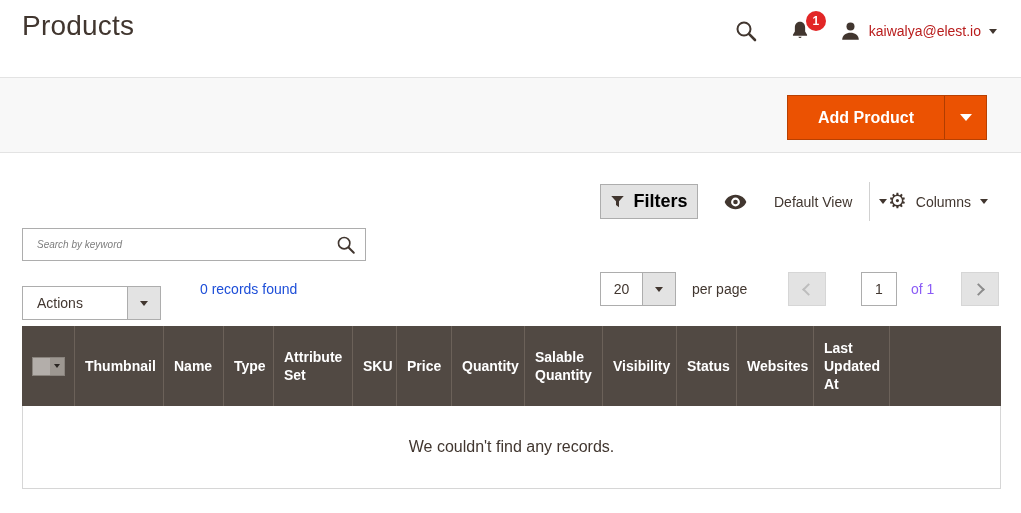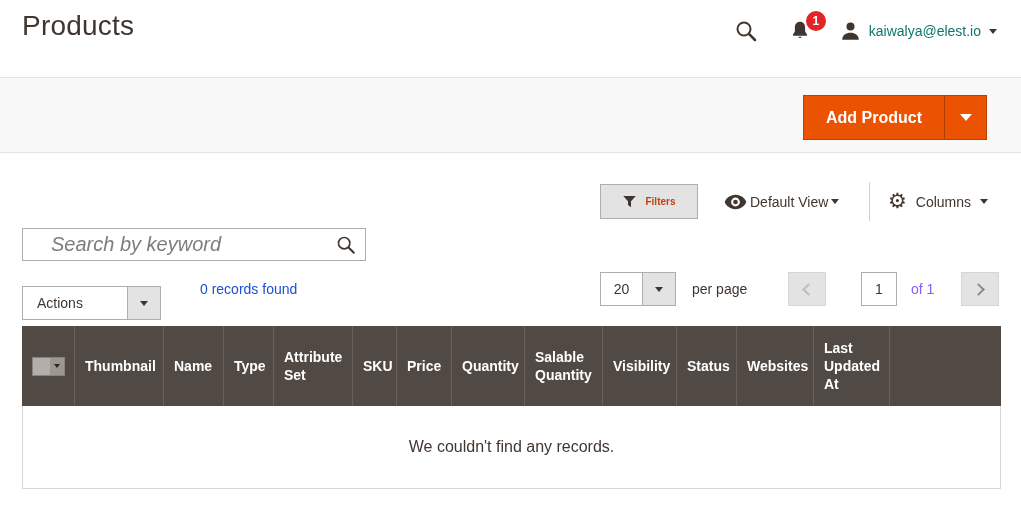--- a/index.html
+++ b/index.html
@@ -7,42 +7,42 @@
   body { font-family: "Liberation Sans", "DejaVu Sans", sans-serif; color: #41362f; }
   .page { position: relative; width: 1021px; height: 513px; background: #fff; overflow: hidden; }
 
   
   .page-header { position: absolute; top: 0; left: 0; width: 100%; height: 77px; background: #fff; }
   .page-title { position: absolute; left: 22px; top: 10px; font-size: 28px; font-weight: 400; color: #41362f; letter-spacing: 0.2px; }
   .header-right { position: absolute; right: 24px; top: 0; height: 62px; display: flex; align-items: center; gap: 26px; }
   .icon-btn { position: relative; width: 28px; height: 28px; display: flex; align-items: center; justify-content: center; cursor: pointer; }
   .badge { position: absolute; top: -6px; right: -12px; min-width: 20px; height: 20px; padding: 0 5px; background: #e22626; border-radius: 10px; color: #fff; font-size: 12px; font-weight: 700; display: flex; align-items: center; justify-content: center; }
   .user-menu { display: flex; align-items: center; gap: 8px; cursor: pointer; }
-  .user-email { font-size: 14px; color: #0f766e; }
+  .user-email { font-size: 14px; color: #b91c1c; }
   .caret-down { width: 0; height: 0; border-left: 4px solid transparent; border-right: 4px solid transparent; border-top: 5px solid #41362f; display: inline-block; }
 
   
   .action-bar { position: absolute; top: 77px; left: 0; width: 100%; height: 76px; background: #f8f8f8; border-top: 1px solid #e3e3e3; border-bottom: 1px solid #e3e3e3; }
   .add-product { position: absolute; top: 17px; right: 34px; height: 45px; display: flex; background: #eb5202; border: 1px solid #b84002; cursor: pointer; }
-  .add-product-main { padding: 0 22px; display: flex; align-items: center; color: #fff; font-size: 16px; font-weight: 700; }
+  .add-product-main { padding: 0 30px; display: flex; align-items: center; color: #fff; font-size: 16px; font-weight: 700; }
   .add-product-toggle { width: 42px; display: flex; align-items: center; justify-content: center; border-left: 1px solid rgba(0,0,0,0.25); }
   .add-product-toggle .caret { width: 0; height: 0; border-left: 6px solid transparent; border-right: 6px solid transparent; border-top: 7px solid #fff; }
 
   
   .filters-btn { position: absolute; left: 600px; top: 184px; width: 98px; height: 35px; background: #e3e3e3; border: 1px solid #adadad; display: flex; align-items: center; justify-content: center; gap: 8px; cursor: pointer; }
-  .filters-btn .label { font-size: 10px; font-weight: 700; color: #c2410c; }
-  .view-control { position: absolute; left: 724px; top: 184px; height: 35px; display: flex; align-items: center; gap: 3px; cursor: pointer; }
+  .filters-btn .label { font-size: 18px; font-weight: 700; color: #000000; }
+  .view-control { position: absolute; left: 724px; top: 184px; height: 35px; display: flex; align-items: center; gap: 27px; cursor: pointer; }
   .view-control .label, .columns-control .label { font-size: 14px; color: #41362f; }
   .controls-divider { position: absolute; left: 869px; top: 182px; width: 1px; height: 39px; background: #d1d1d1; }
   .columns-control { position: absolute; left: 888px; top: 184px; height: 35px; display: flex; align-items: center; gap: 9px; cursor: pointer; }
   .gear-glyph { font-family: "DejaVu Sans", sans-serif; font-size: 21px; line-height: 1; color: #41362f; }
 
   
   .keyword-search { position: absolute; left: 22px; top: 228px; width: 344px; height: 33px; border: 1px solid #adadad; background: #fff; }
-  .keyword-search input { position: absolute; left: 16px; top: 0; width: 100%; height: 100%; border: 0; outline: none; padding: 0 40px 0 12px; font-size: 20px; font-style: italic; color: #0f766e; background: transparent; font-family: "Liberation Sans", "DejaVu Sans", sans-serif; }
+  .keyword-search input { position: absolute; left: 2px; top: 0; width: 100%; height: 100%; border: 0; outline: none; padding: 0 40px 0 12px; font-size: 10px; font-style: italic; color: #0f766e; background: transparent; font-family: "Liberation Sans", "DejaVu Sans", sans-serif; }
   .keyword-search input::placeholder { color: #7d7d7d; font-style: italic; opacity: 1; }
   .keyword-search .search-glyph { position: absolute; right: 8px; top: 5px; cursor: pointer; }
 
   
   .select-box { position: absolute; height: 34px; border: 1px solid #adadad; background: #fff; display: flex; cursor: pointer; }
   .select-value { flex: 1; display: flex; align-items: center; padding-left: 14px; font-size: 14px; color: #41362f; }
   .select-value.centered { justify-content: center; padding-left: 0; }
   .select-toggle { width: 33px; background: #e3e3e3; border-left: 1px solid #adadad; display: flex; align-items: center; justify-content: center; }
   .select-toggle .caret { width: 0; height: 0; border-left: 4px solid transparent; border-right: 4px solid transparent; border-top: 5px solid #41362f; }
   .actions-select { left: 22px; top: 272px; width: 139px; margin-top: 14px; }

